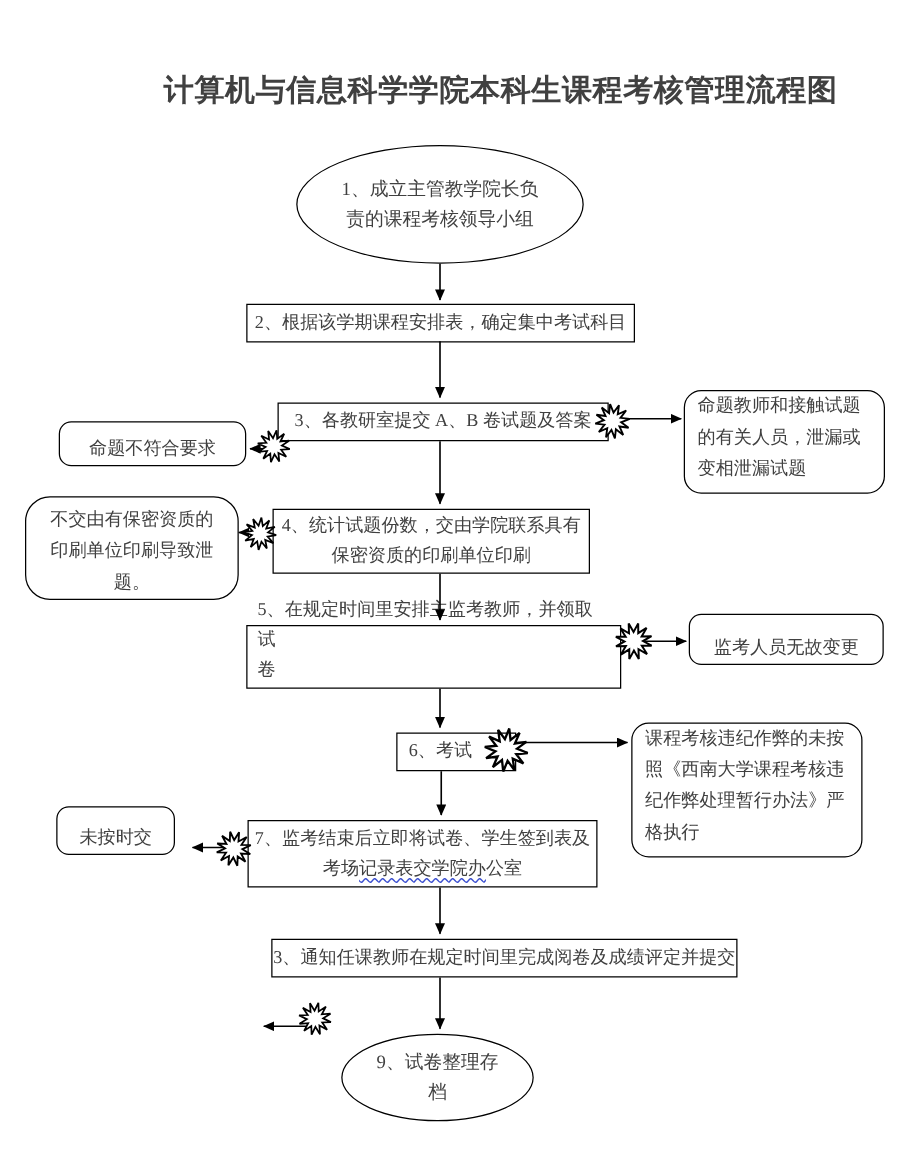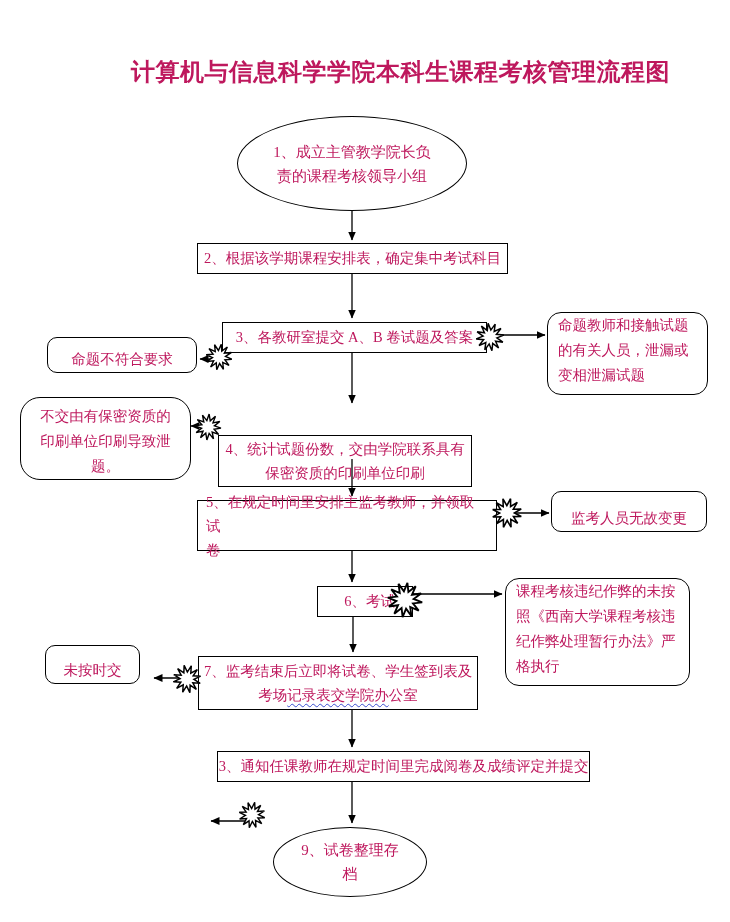--- a/index.html
+++ b/index.html
@@ -1,19 +1,19 @@
 <!DOCTYPE html>
 <html><head>
 <meta charset="utf-8">
 <style>
   * { margin:0; padding:0; box-sizing:border-box; }
   html,body { background:#fff; }
   #canvas {
     position:relative; width:730px; height:922px; background:#ffffff;
-    font-family:"Liberation Serif", serif; color:#be185d;
+    font-family:"Liberation Serif", serif; color:#404040;
     overflow:hidden;
   }
   .title {
     position:absolute; left:131px; top:56px; width:560px;
     font-size:24px; font-weight:bold; letter-spacing:0.5px;
     font-family:"Liberation Serif", serif;
   }
   .shape {
     position:absolute; border:1.5px solid #000; background:#fff;
     display:flex; align-items:center; justify-content:center;
@@ -25,24 +25,24 @@
   .note {
     position:absolute; border:1.3px solid #000; background:#fff;
     display:flex; align-items:flex-end; justify-content:center;
     font-size:14.5px; line-height:25px; text-align:center;
     border-radius:10px; z-index:2;
   }
   .note.left-text { justify-content:flex-start; text-align:left; padding:6px 10px; }
   .ellipse1 { left:237px; top:116px; width:230px; height:95px; line-height:24px; }
   .box2 { left:197px; top:243px; width:311px; height:31px; }
   .box3 { left:222px; top:322px; width:265px; height:31px; }
-  .box4 { left:218px; top:407px; width:254px; height:52px; line-height:24px;margin-top:28px; }
+  .box4 { left:218px; top:407px; width:254px; height:52px; line-height:24px; }
   .box5 { left:197px; top:500px; width:300px; height:51px; line-height:24px;
-          justify-content:flex-start; text-align:left; padding:2px 8px; align-items:center; }
-  .box6 { left:317px; top:586px; width:96px; height:31px; justify-content:center; padding-left:9px; }
+          justify-content:flex-start; text-align:left; padding:2px 8px; align-items:flex-end; }
+  .box6 { left:317px; top:586px; width:96px; height:31px; justify-content:flex-start; padding-left:9px; }
   .box7 { left:198px; top:656px; width:280px; height:54px; line-height:24px; flex-direction:column; }
   .box8 { left:217px; top:751px; width:373px; height:31px; }
   .ellipse9 { left:273px; top:827px; width:154px; height:70px; line-height:24px; }
   .note3l { left:47px;  top:337px; width:150px; height:36px; }
   .note3r { left:547px; top:312px; width:161px; height:83px; border-radius:14px; }
   .note4l { left:20px;  top:397px; width:171px; height:83px; border-radius:20px; }
   .note5r { left:551px; top:491px; width:156px; height:41px; }
   .note6r { left:505px; top:578px; width:185px; height:108px; border-radius:14px; }
   .note7l { left:45px;  top:645px; width:95px; height:39px; }
   .note8l { left:13px;  top:732px; width:194px; height:163px; border-radius:28px;

